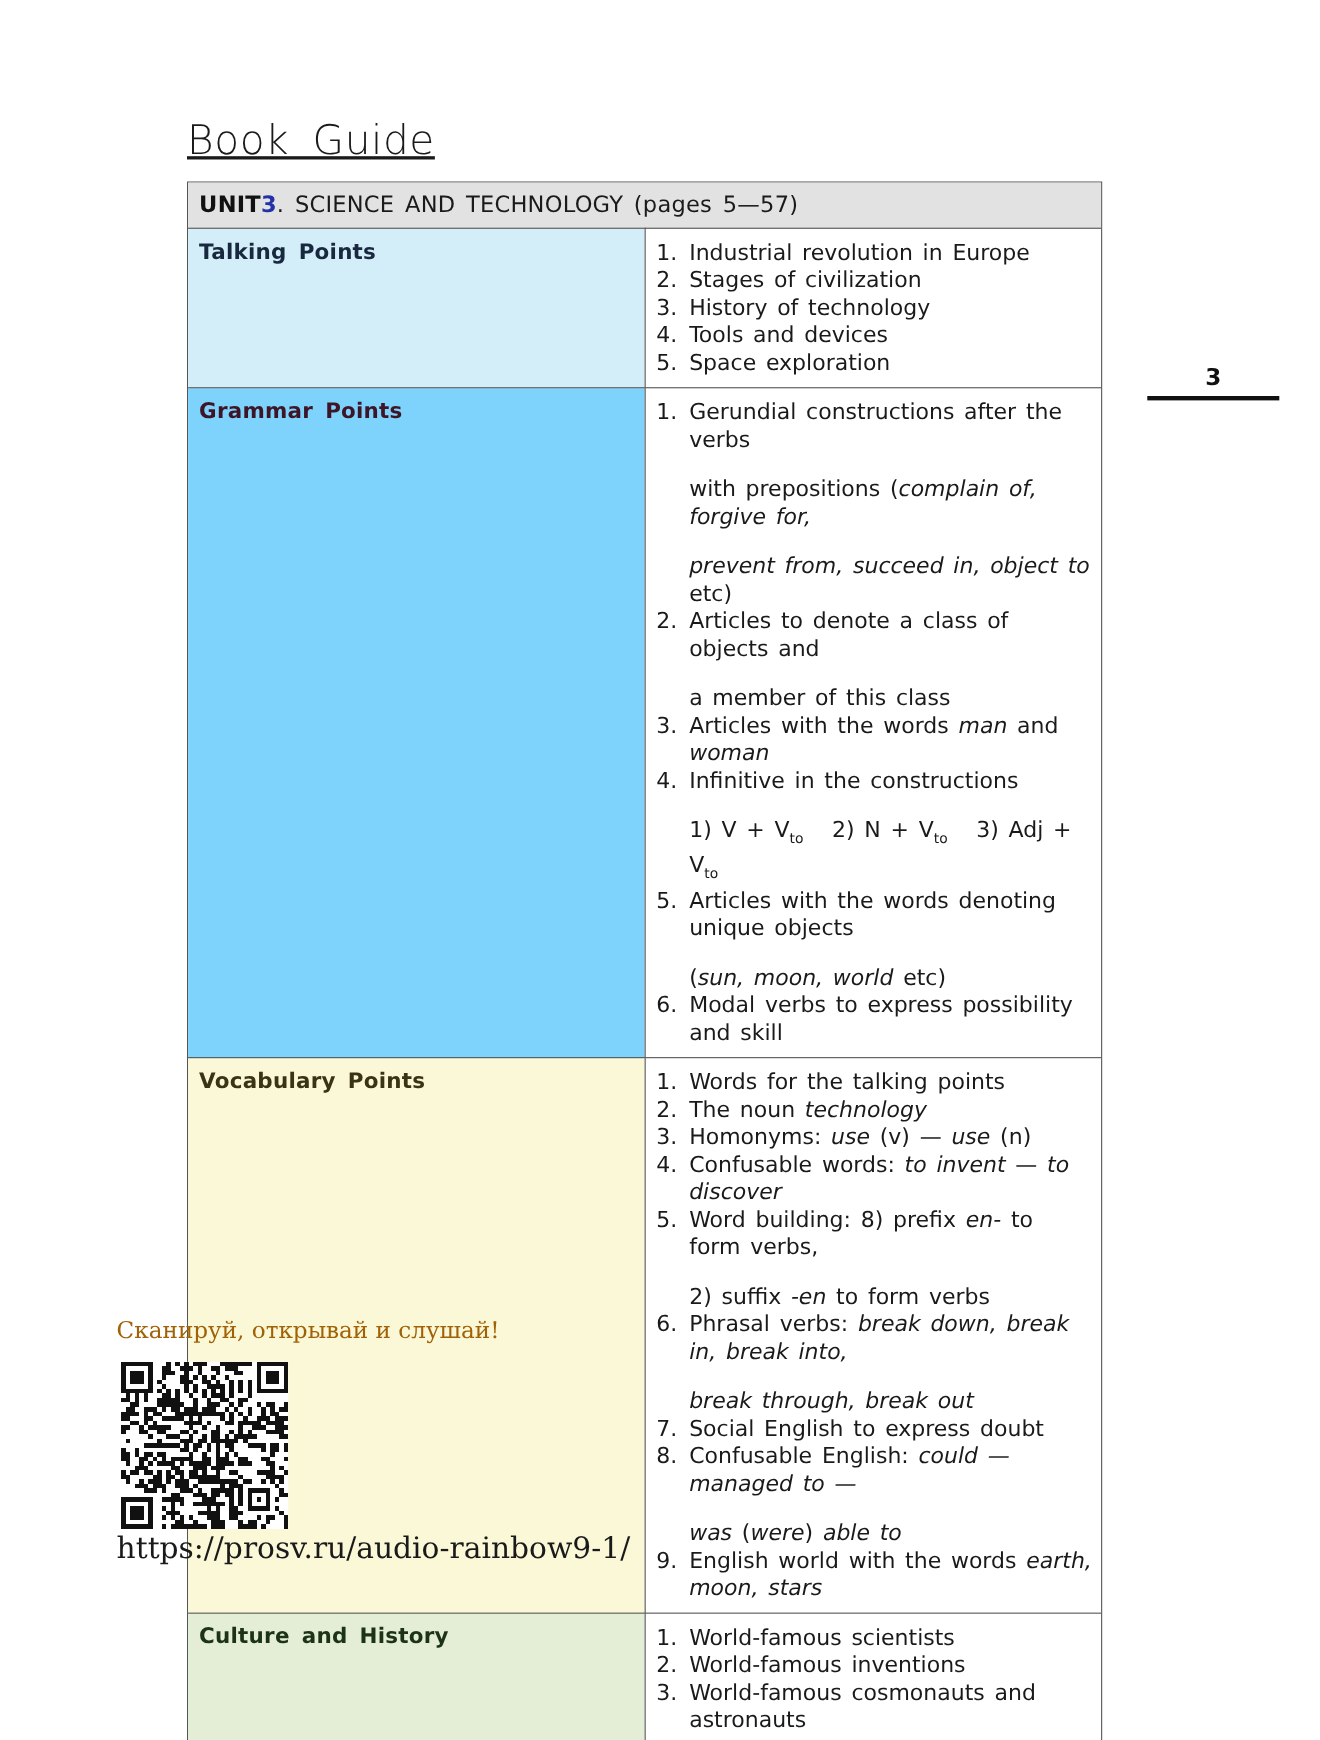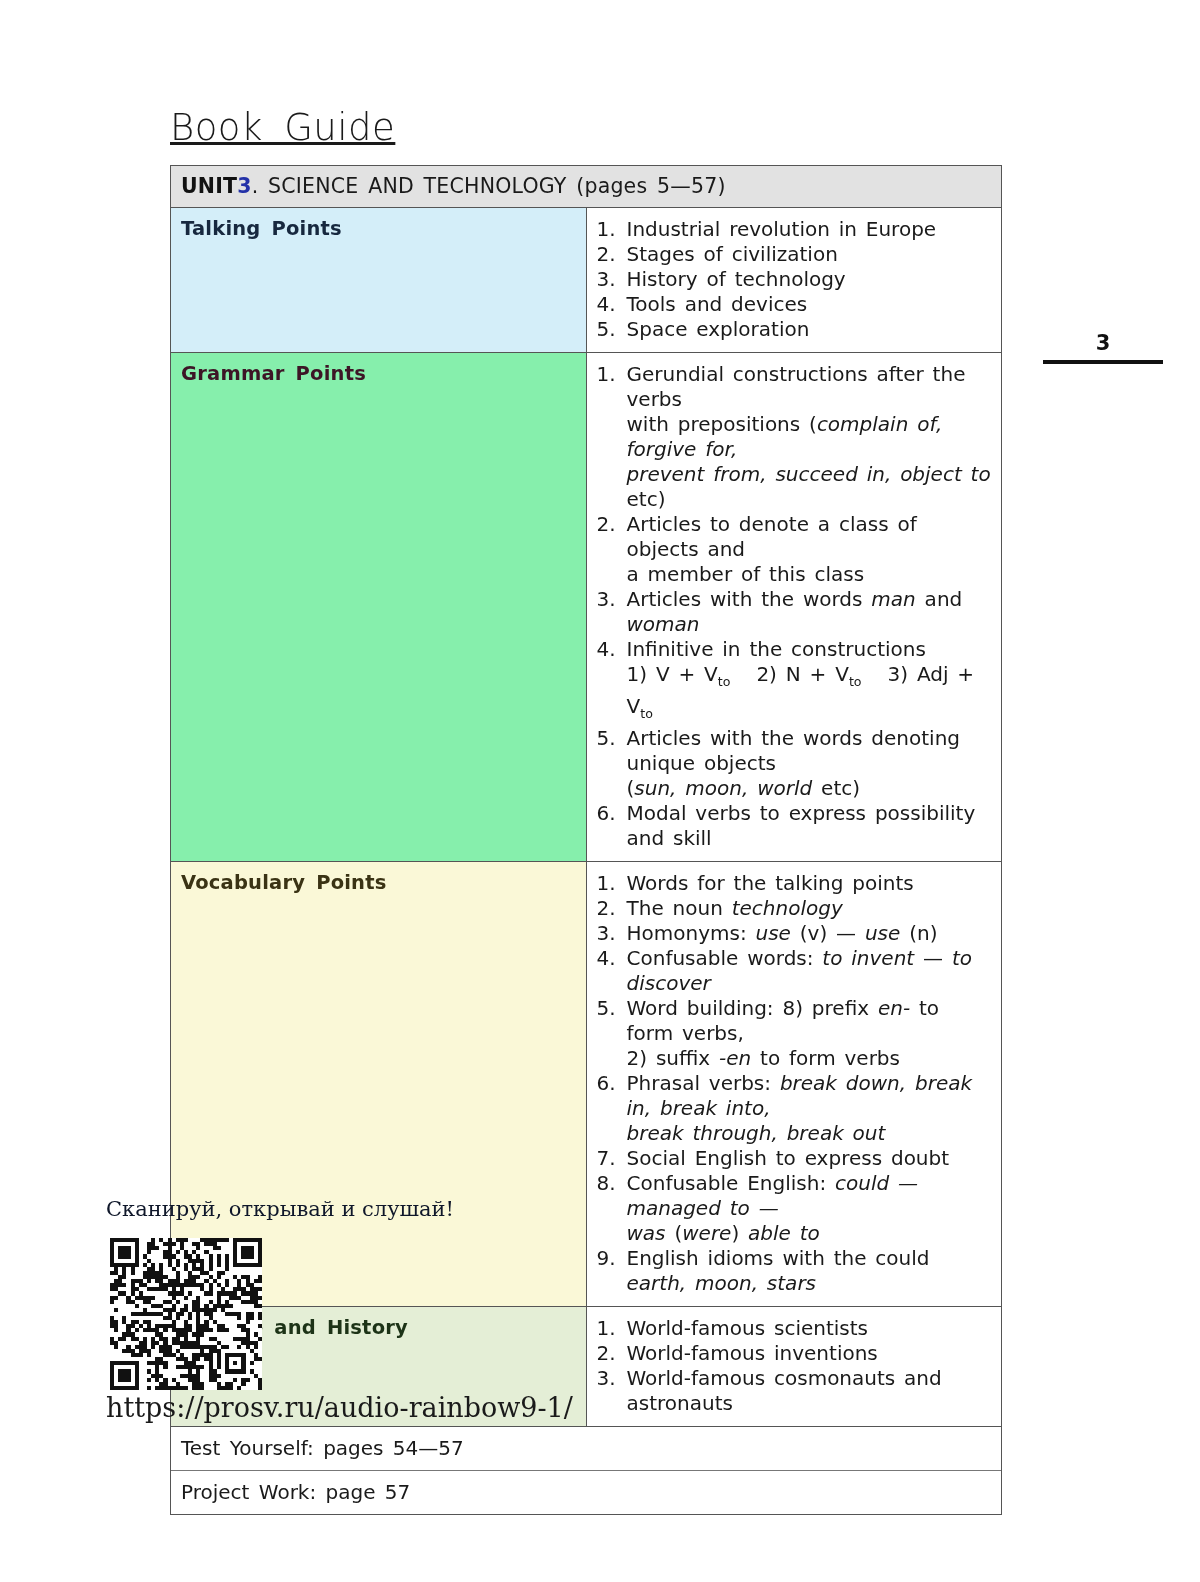--- a/index.html
+++ b/index.html
@@ -96,21 +96,21 @@
     border-right: 1.5px solid #555;
     white-space: nowrap;
   }
   td.items-cell {
     padding: 9px 8px 10px 10px;
     font-size: 20px;
     line-height: 25px;
   }
 
   .bg-blue   { background: #d4eef9; }
-  .bg-pink   { background: #86efac; }
+  .bg-pink   { background: #7dd3fc; }
   .bg-cream  { background: #faf8d7; }
   .bg-green  { background: #e4eed6; }
 
   .fg-blue   { color: #17283f; }
   .fg-pink   { color: #3d1526; }
   .fg-cream  { color: #3a3314; }
   .fg-green  { color: #1d3317; }
 
   
   ol.pts {
@@ -124,41 +124,42 @@
     word-spacing: 2.5px;
   }
   ol.pts > li > .mk {
     position: absolute;
     left: 0;
     top: 0;
     width: 26px;
   }
   ol.pts > li .sub-line {
     display: block;
+    margin-top: 20px;
   }
   .it { font-style: italic; }
   .sub { font-size: 0.63em; vertical-align: sub; letter-spacing: 0; }
   .gap { display: inline-block; width: 26px; }
 
   
   td.wide-cell {
     padding: 9px 10px 10px 10px;
     font-size: 20px;
     word-spacing: 3px;
     white-space: nowrap;
   }
 
   
   .scan-caption {
     position: absolute;
     left: 106px;
     top: 1197px;
     font-family: "DejaVu Serif", serif;
     font-size: 21px;
-    color: #0f172a;
+    color: #a16207;
     white-space: nowrap;
   }
   .qr-wrap {
     position: absolute;
     left: 110px;
     top: 1238px;
     width: 152px;
     height: 152px;
     background: #fff;
   }
@@ -238,21 +239,21 @@
           <li><span class="mk">5.</span><span>Word  building:  8)  prefix  </span><span class="it">en-</span><span>  to  form  verbs,</span>
             <span class="sub-line"><span>2)  suffix  </span><span class="it">-en</span><span>  to  form  verbs</span></span>
           </li>
           <li><span class="mk">6.</span><span>Phrasal  verbs:  </span><span class="it">break down, break in, break into,</span>
             <span class="sub-line it">break through, break out</span>
           </li>
           <li><span class="mk">7.</span><span>Social  English  to  express  doubt</span></li>
           <li><span class="mk">8.</span><span>Confusable  English:  </span><span class="it">could  —  managed  to  —</span>
             <span class="sub-line"><span class="it">was</span><span>  (</span><span class="it">were</span><span>)  </span><span class="it">able  to</span></span>
           </li>
-          <li><span class="mk">9.</span><span>English  idioms  with  the  could  </span><span class="it">earth, moon, stars</span></li>
+          <li><span class="mk">9.</span><span>English  world  with  the  words  </span><span class="it">earth, moon, stars</span></li>
         </ol>
       </td>
     </tr>
 
     <tr class="sec-row">
       <td class="label-cell bg-green fg-green">Culture and History</td>
       <td class="items-cell">
         <ol class="pts">
           <li><span class="mk">1.</span><span>World-famous  scientists</span></li>
           <li><span class="mk">2.</span><span>World-famous  inventions</span></li>

